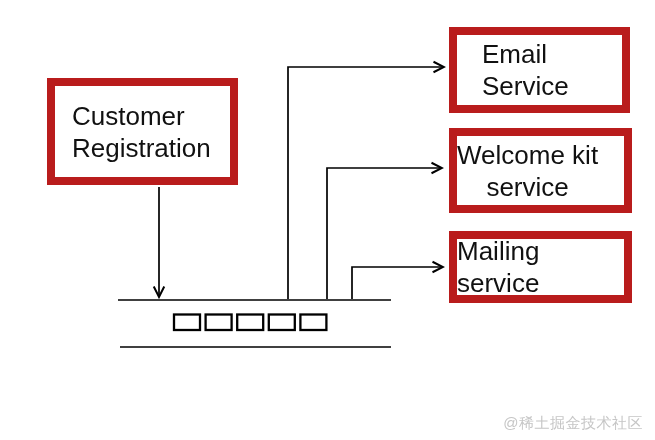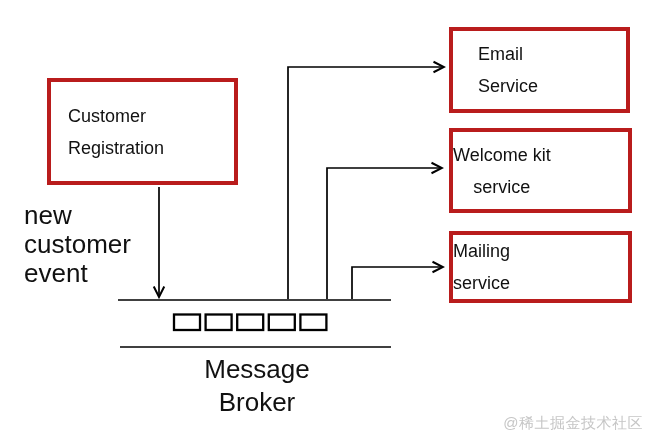--- a/index.html
+++ b/index.html
@@ -24,26 +24,26 @@
     stroke-width: 1.7;
   }
   #connector-layer .slot {
     fill: #ffffff;
     stroke: #000000;
     stroke-width: 2.3;
   }
   .box {
     position: absolute;
     box-sizing: border-box;
-    border: 4px solid #b91c1c;
+    border: 8px solid #b91c1c;
     background: #ffffff;
     display: flex;
     flex-direction: column;
     justify-content: center;
-    font-size: 18px;
+    font-size: 26px;
     line-height: 32px;
   }
   .box .label { white-space: pre-line; }
   .box.align-left { align-items: flex-start; }
   .box.align-center { align-items: flex-start; text-align: center; }
   #producer-box   { left: 47px;  top: 78px;  width: 191px; height: 107px; padding-left: 17px; }
   #email-box      { left: 449px; top: 27px;  width: 181px; height: 86px;  padding-left: 25px; }
   #welcome-box    { left: 449px; top: 128px; width: 183px; height: 85px; }
   #mailing-box    { left: 449px; top: 231px; width: 183px; height: 72px; }
   .free-label { position: absolute; white-space: pre-line; }
@@ -106,22 +106,17 @@
   <div class="box align-center" id="welcome-box">
     <span class="label">Welcome kit
 service</span>
   </div>
 
   <div class="box align-center" id="mailing-box">
     <span class="label">Mailing
 service</span>
   </div>
 
-  <div class="free-label" id="event-label">new
-customer
-event</div>
 
-  <div class="free-label" id="broker-label">Message
-Broker</div>
 
   <div id="watermark">@稀土掘金技术社区</div>
 
 </div>
 
 </body></html>

